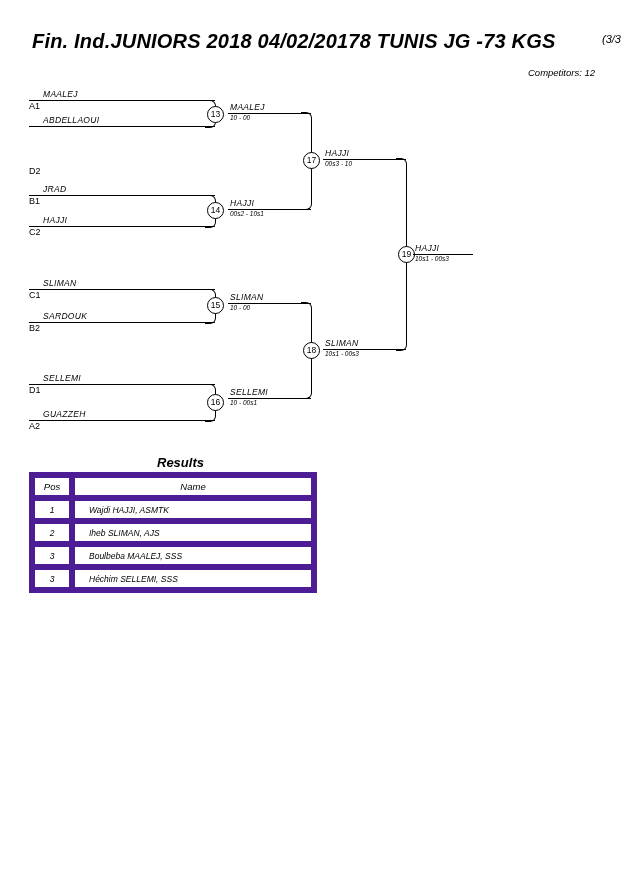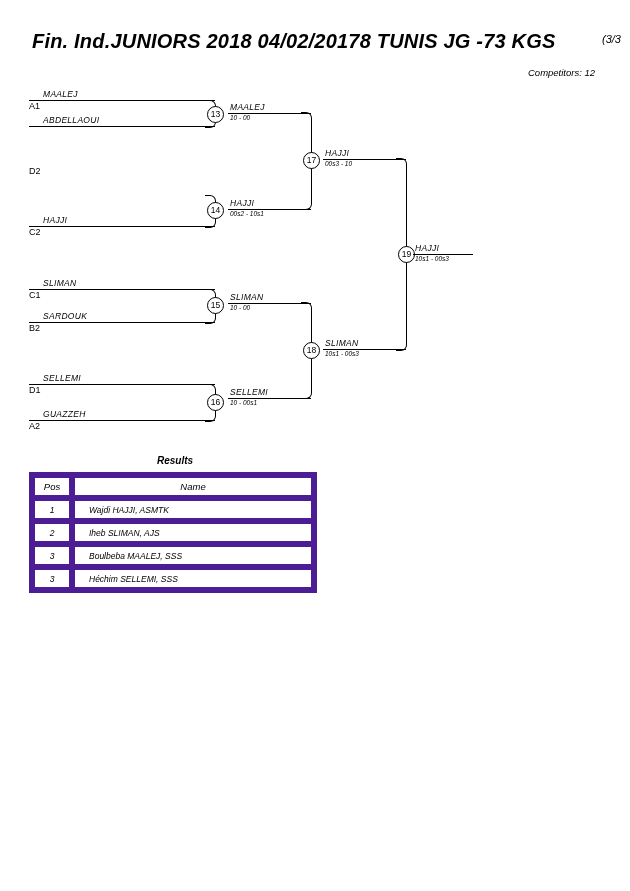--- a/index.html
+++ b/index.html
@@ -116,21 +116,21 @@
     line-height: 15px;
     text-align: center;
     font-style: normal;
   }
 
   
   #results-caption {
     position: absolute;
     left: 157px;
     top: 455px;
-    font-size: 10px;
+    font-size: 13px;
     font-weight: bold;
     font-style: italic;
   }
   #results-table {
     position: absolute;
     left: 29px;
     top: 472px;
     width: 288px;
     border-collapse: collapse;
     border: 1.5px solid #000;
@@ -171,20 +171,24 @@
 
   <div class="slot" style="left:29px; top:78px; width:186px; height:22px;">
     <span class="nm">MAALEJ</span>
     <span class="seed" style="top:23px;">A1</span>
   </div>
   <div class="slot" style="left:29px; top:104px; width:186px; height:22px;">
     <span class="nm">ABDELLAOUI</span>
     <span class="seed" style="top:26px;margin-top:36px;">D2</span>
   </div>
 
+  <div class="slot" style="left:29px; top:173px; width:186px; height:22px;">
+    <span class="nm">JRAD</span>
+    <span class="seed" style="top:23px;">B1</span>
+  </div>
   <div class="slot" style="left:29px; top:204px; width:186px; height:22px;">
     <span class="nm">HAJJI</span>
     <span class="seed" style="top:23px;">C2</span>
   </div>
 
   <div class="slot" style="left:29px; top:267px; width:186px; height:22px;">
     <span class="nm">SLIMAN</span>
     <span class="seed" style="top:23px;">C1</span>
   </div>
   <div class="slot" style="left:29px; top:300px; width:186px; height:22px;">

